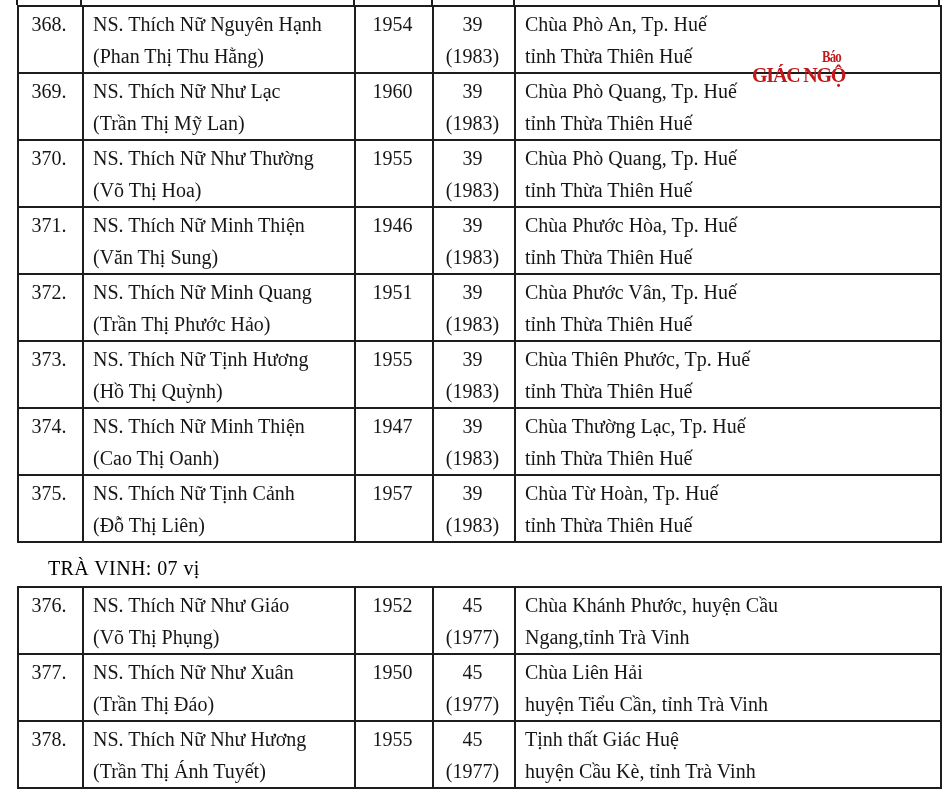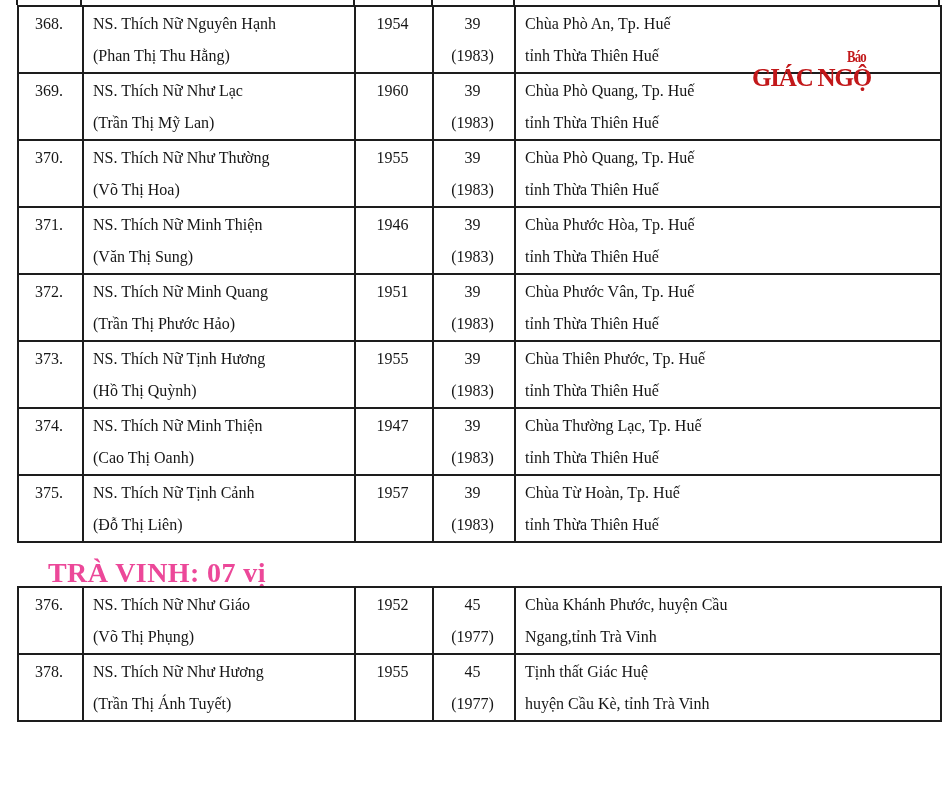--- a/index.html
+++ b/index.html
@@ -9,43 +9,43 @@
     overflow:hidden;
   }
   
   .stub{position:absolute;top:0;width:2px;height:5px;background:#1d1d1d;}
   table.t{
     position:absolute;left:17px;border-collapse:collapse;table-layout:fixed;
     width:923px;
   }
   table.t td{
     border:2px solid #1d1d1d;vertical-align:top;overflow:hidden;
-    font-size:16px;line-height:32px;padding:1px 12px 0 9px;
+    font-size:20px;line-height:32px;padding:1px 12px 0 9px;
   }
   table.t1 tr{height:67px;}
   table.t2 tr{height:66px;}
   td.no{text-align:center;padding-left:2px;padding-right:2px;}
   td.yr{text-align:center;margin-top:8px;}
   td.age{text-align:center;}
   td.place{padding-left:12px;}
   .l{display:block;white-space:nowrap;}
   .sec{
-    position:absolute;left:48px;top:557px;font-size:28px;font-weight:bold;
-    letter-spacing:0.4px;color:#ec4899;
+    position:absolute;left:48px;top:557px;font-size:20px;font-weight:normal;
+    letter-spacing:0.4px;color:#000000;
   }
   .wm{
     position:absolute;left:752px;top:49px;white-space:nowrap;
     display:flex;align-items:flex-end;gap:1px;z-index:5;
   }
   .wm-b{
     font-size:16px;font-weight:bold;line-height:1;
     transform:scaleX(0.8);transform-origin:left bottom;letter-spacing:-1px;
   }
   .wm-n{
-    font-size:25px;font-weight:bold;line-height:0.92;letter-spacing:-1.2px;
+    font-size:20px;font-weight:bold;line-height:0.92;letter-spacing:-1.2px;
   }
 </style>
 </head>
 <body>
 
 <div class="doc">
 
   <span class="stub" style="left:16px"></span>
   <span class="stub" style="left:80px"></span>
   <span class="stub" style="left:353px"></span>
@@ -214,20 +214,36 @@
         <td class="age">
           <span class="l">45</span>
           <span class="l">(1977)</span>
         </td>
         <td class="place">
           <span class="l">Chùa Khánh Phước, huyện Cầu</span>
           <span class="l">Ngang,tỉnh Trà Vinh</span>
         </td>
       </tr>
       <tr>
+        <td class="no">377.</td>
+        <td class="name">
+          <span class="l">NS. Thích Nữ Như Xuân</span>
+          <span class="l">(Trần Thị Đáo)</span>
+        </td>
+        <td class="yr">1950</td>
+        <td class="age">
+          <span class="l">45</span>
+          <span class="l">(1977)</span>
+        </td>
+        <td class="place">
+          <span class="l">Chùa Liên Hải</span>
+          <span class="l">huyện Tiểu Cần, tỉnh Trà Vinh</span>
+        </td>
+      </tr>
+      <tr>
         <td class="no">378.</td>
         <td class="name">
           <span class="l">NS. Thích Nữ Như Hương</span>
           <span class="l">(Trần Thị Ánh Tuyết)</span>
         </td>
         <td class="yr">1955</td>
         <td class="age">
           <span class="l">45</span>
           <span class="l">(1977)</span>
         </td>

